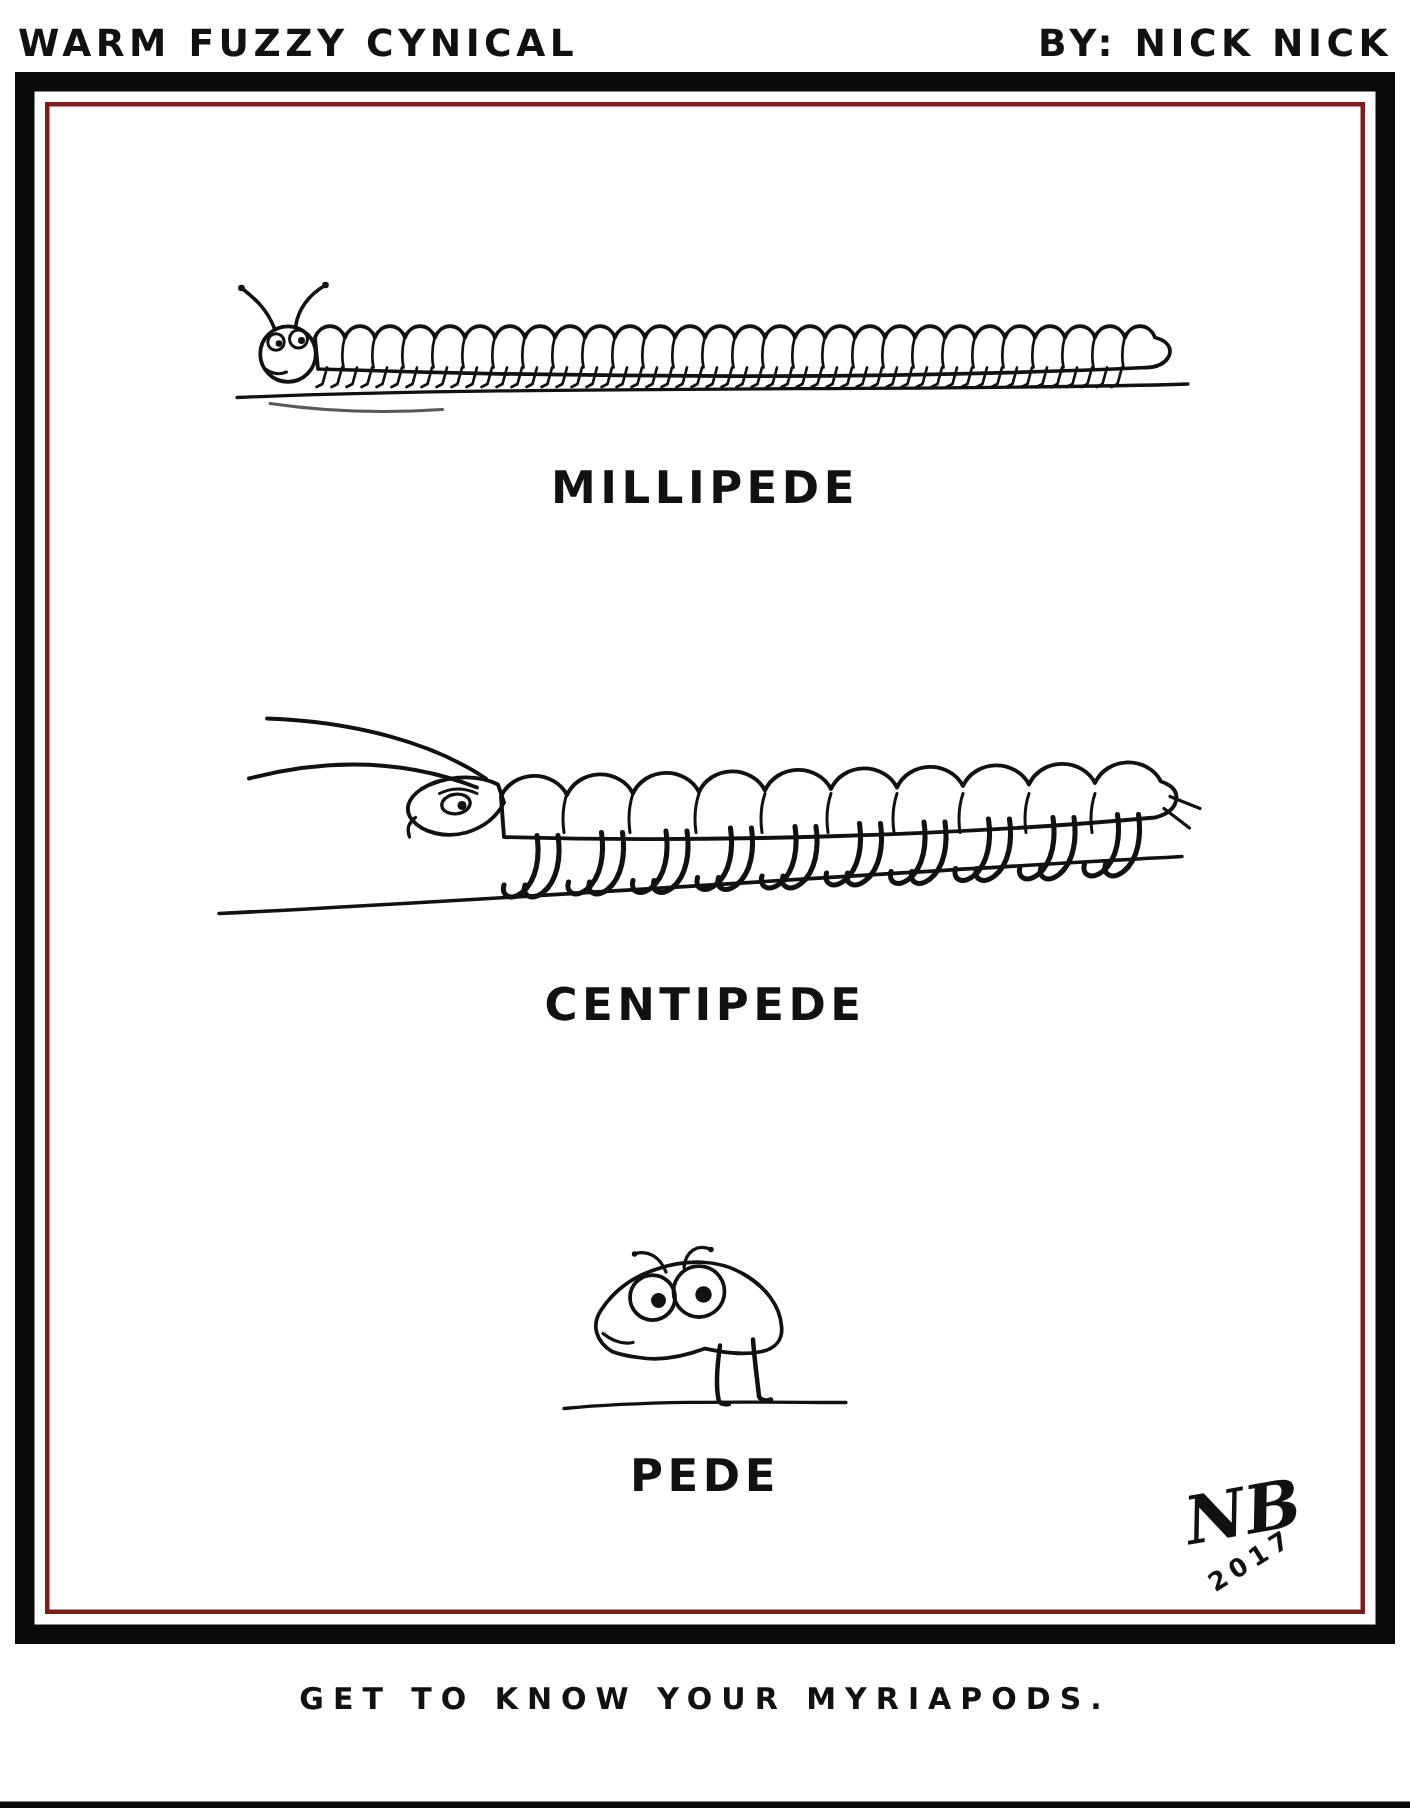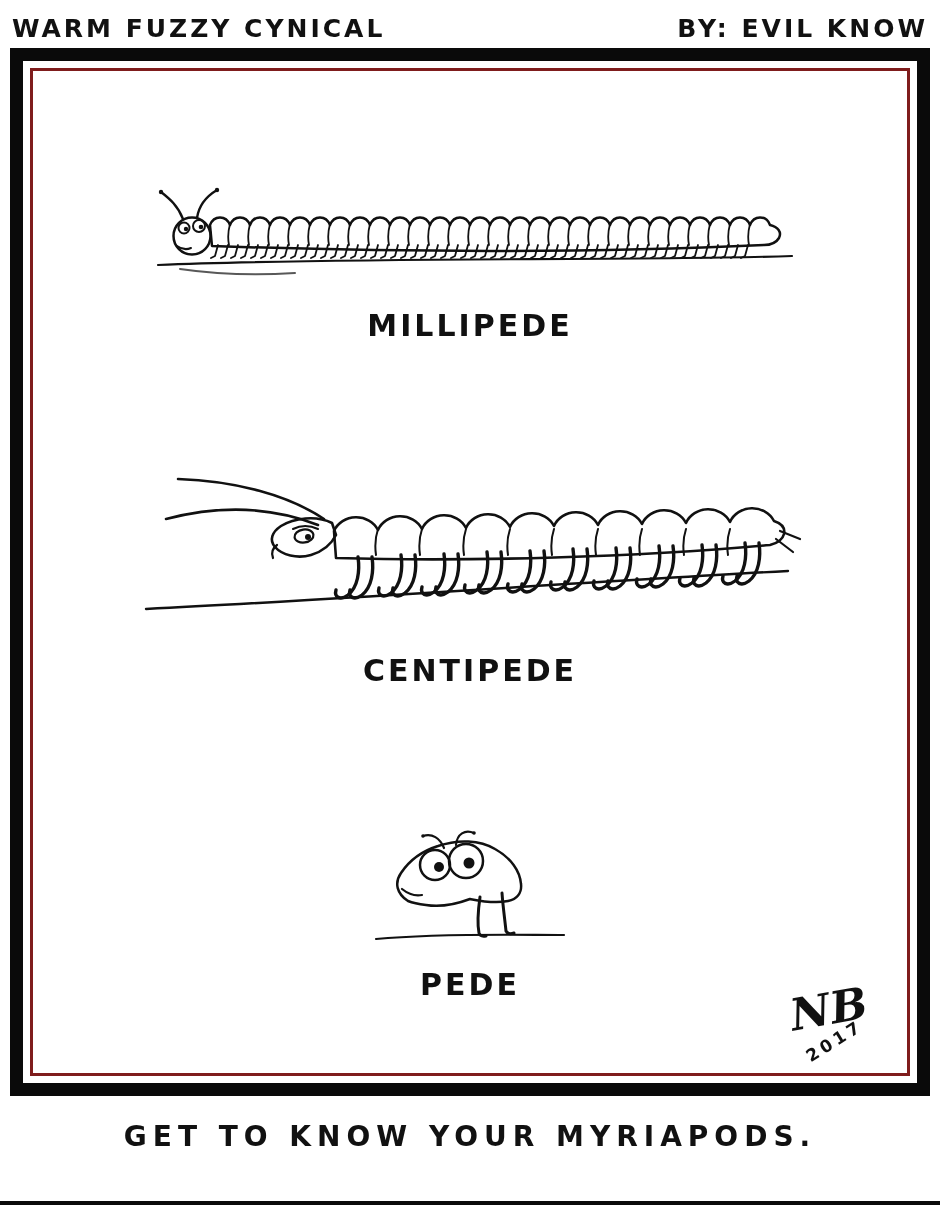--- a/index.html
+++ b/index.html
@@ -30,35 +30,35 @@
 
   
   .signature{position:absolute;right:38px;bottom:22px;transform:rotate(-10deg);text-align:center;}
   .sig-initials{display:block;font-family:"DejaVu Serif", serif;font-style:italic;font-weight:bold;
                 font-size:44px;line-height:.9;}
   .sig-year{display:block;font-weight:bold;font-size:17px;letter-spacing:4px;
             transform:rotate(-22deg);margin-top:2px;}
 
   
   .caption{position:absolute;top:1108px;left:0;width:100%;text-align:center;
-           font-size:28px;font-weight:bold;letter-spacing:6px;}
+           font-size:20px;font-weight:bold;letter-spacing:6px;}
 
   
   .bottom-bar{position:absolute;left:0;right:0;bottom:0;height:16px;background:#0a0a0a;}
 
   .ink{stroke:#111;fill:none;stroke-linecap:round;stroke-linejoin:round;}
 </style>
 </head>
 <body>
 
 <div class="page">
 
   <header class="masthead">
     <span>WARM FUZZY CYNICAL</span>
-    <span>BY: EVIL KNOW</span>
+    <span>BY: NICK NICK</span>
   </header>
 
   <div class="frame">
     <div class="frame-inner">
 
       <figure class="panel p-millipede">
         <svg width="700" height="135" viewBox="0 0 700 135">
           <g>
             <path class="ink" stroke-width="2.2" d="M38 106 C220 98 520 102 672 97"></path>
             <path class="ink" stroke-width="2" opacity="0.7" d="M60 110 q55 8 115 4"></path>

